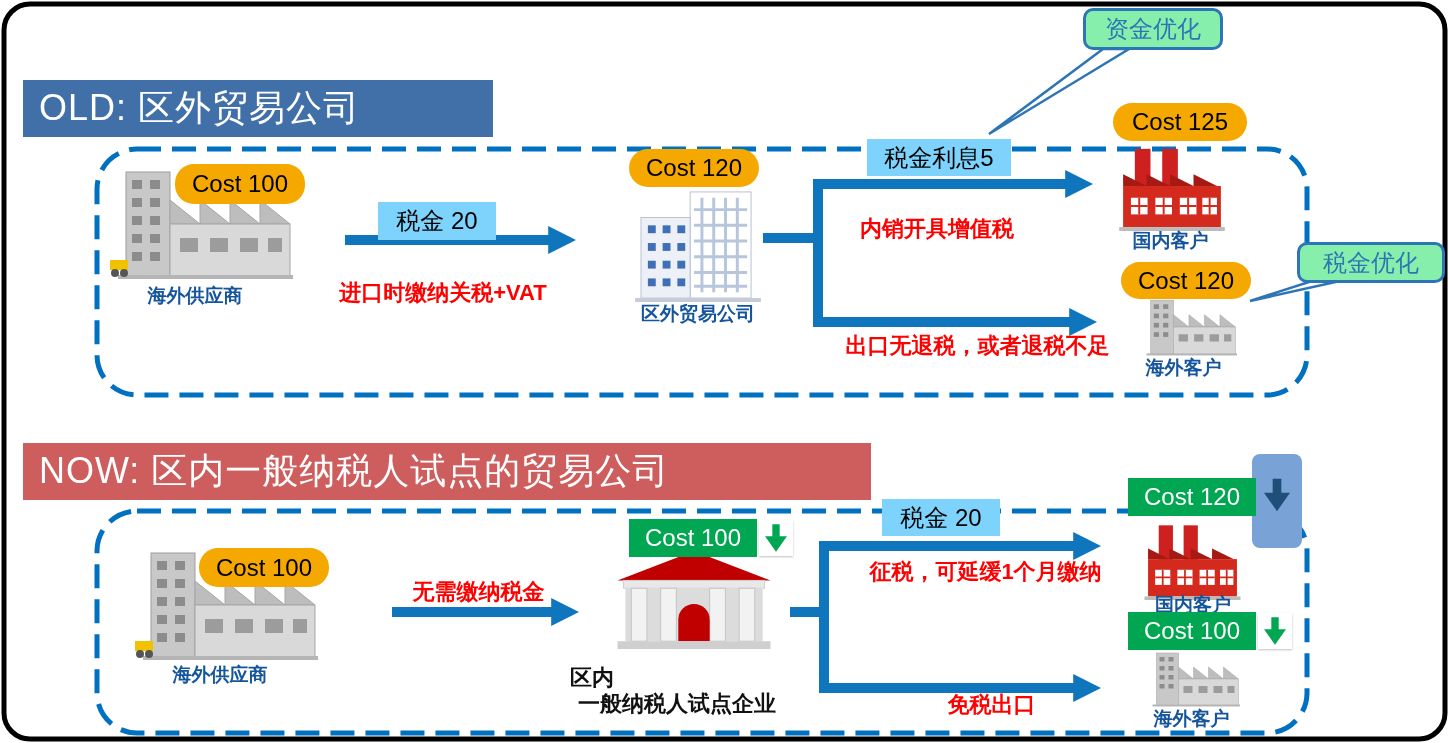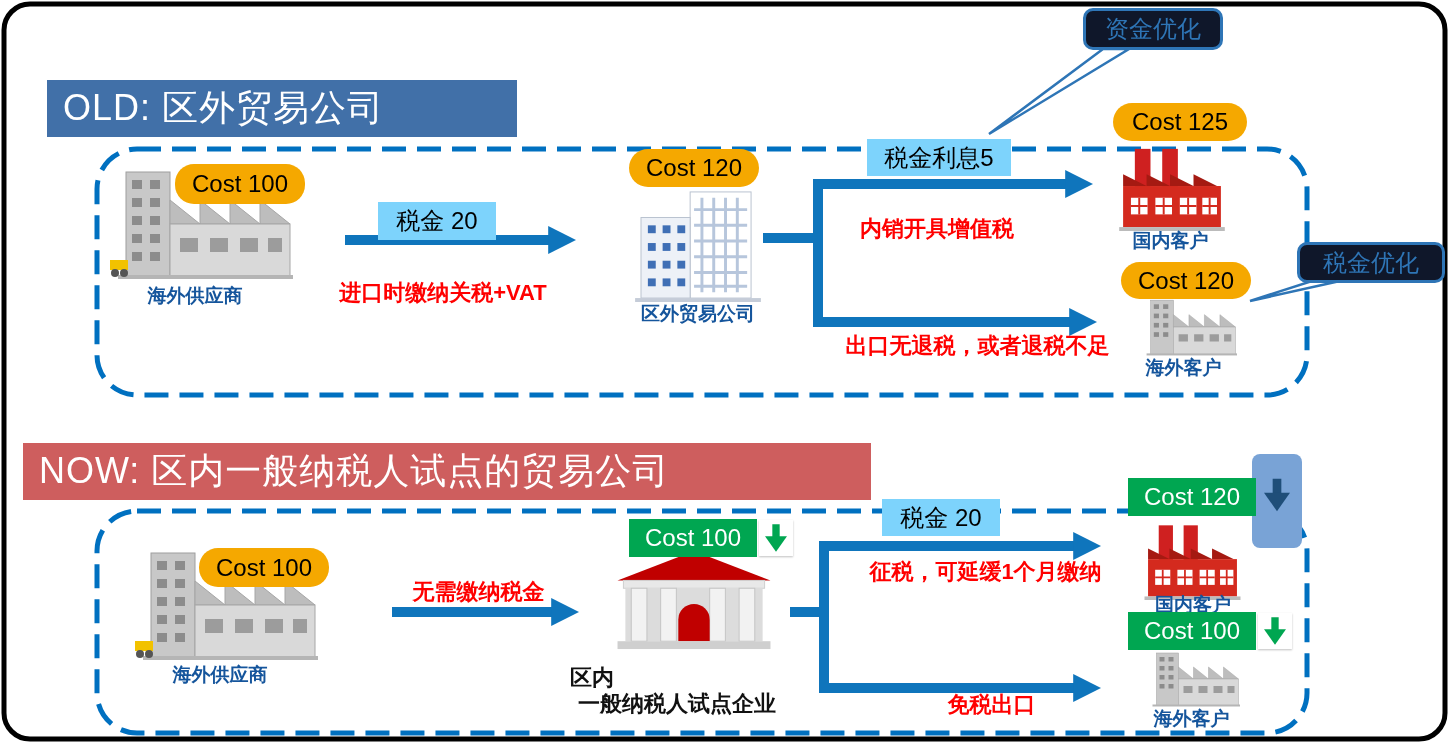--- a/index.html
+++ b/index.html
@@ -11,21 +11,21 @@
   .header{color:#fff;font-size:36px;font-weight:500;display:flex;align-items:center;padding-left:16px;box-sizing:border-box;letter-spacing:1px;}
   .hdr-old{background:#4170A8;}
   .hdr-now{background:#CE5E5E;}
   .badge{display:flex;align-items:center;justify-content:center;font-size:24px;font-weight:500;box-sizing:border-box;}
   .badge-orange{background:#F5A800;color:#000;border-radius:19px;}
   .badge-yellow{background:#7dd3fc;color:#000;}
   .badge-green{background:#00A651;color:#fff;}
   .label-blue{color:#15559C;font-weight:bold;font-size:19px;text-align:center;}
   .label-black{color:#111;font-weight:bold;font-size:22px;text-align:left;}
   .note-red{color:#FF0000;font-weight:bold;font-size:22px;text-align:center;white-space:nowrap;}
-  .callout{background:#0f172a;border:3px solid #2E75B6;border-radius:10px;color:#2E75B6;font-size:24px;display:flex;align-items:center;justify-content:center;box-sizing:border-box;}
+  .callout{background:#86efac;border:3px solid #2E75B6;border-radius:10px;color:#2E75B6;font-size:24px;display:flex;align-items:center;justify-content:center;box-sizing:border-box;}
   .chip{background:#fff;display:flex;align-items:center;justify-content:center;box-shadow:0 1px 2px rgba(0,0,0,.25);}
   .bluebox{background:#79A3D6;border-radius:8px;display:flex;justify-content:center;padding-top:24px;box-sizing:border-box;}
   .iconbox{display:flex;align-items:flex-end;justify-content:center;}
   .iconbox svg{width:100%;height:100%;}
 </style>
 </head>
 <body>
 
 <div id="canvas">
 
@@ -54,21 +54,21 @@
       <path d="M819,546 H1090" marker-end="url(#ah)"></path>
       <path d="M819,688 H1090" marker-end="url(#ah)"></path>
     </g>
 
     <polygon points="1103,49 1129,49 989,134" fill="#fff" stroke="#2E75B6" stroke-width="2.5"></polygon>
     <polygon points="1312,281 1340,281 1250,301" fill="#fff" stroke="#2E75B6" stroke-width="2.5"></polygon>
 
     <rect x="4" y="4" width="1441" height="735" rx="26" fill="none" stroke="#000" stroke-width="5"></rect>
   </svg>
 
-  <div class="abs header hdr-old z2" style="left:23px;top:80px;width:470px;height:57px;margin-left:24px;">OLD: 区外贸易公司</div>
+  <div class="abs header hdr-old z2" style="left:23px;top:80px;width:470px;height:57px;">OLD: 区外贸易公司</div>
 
   <div class="abs iconbox z2" style="left:108px;top:162px;width:190px;height:120px;">
     <svg viewBox="0 0 190 120">
       <rect x="18" y="10" width="44" height="105" fill="#c8c8c8" stroke="#9e9e9e"></rect>
       <g fill="#8c8c8c">
         <rect x="24" y="18" width="10" height="9"></rect>
           <rect x="42" y="18" width="10" height="9"></rect>
         <rect x="24" y="36" width="10" height="9"></rect>
           <rect x="42" y="36" width="10" height="9"></rect>
         <rect x="24" y="54" width="10" height="9"></rect>

